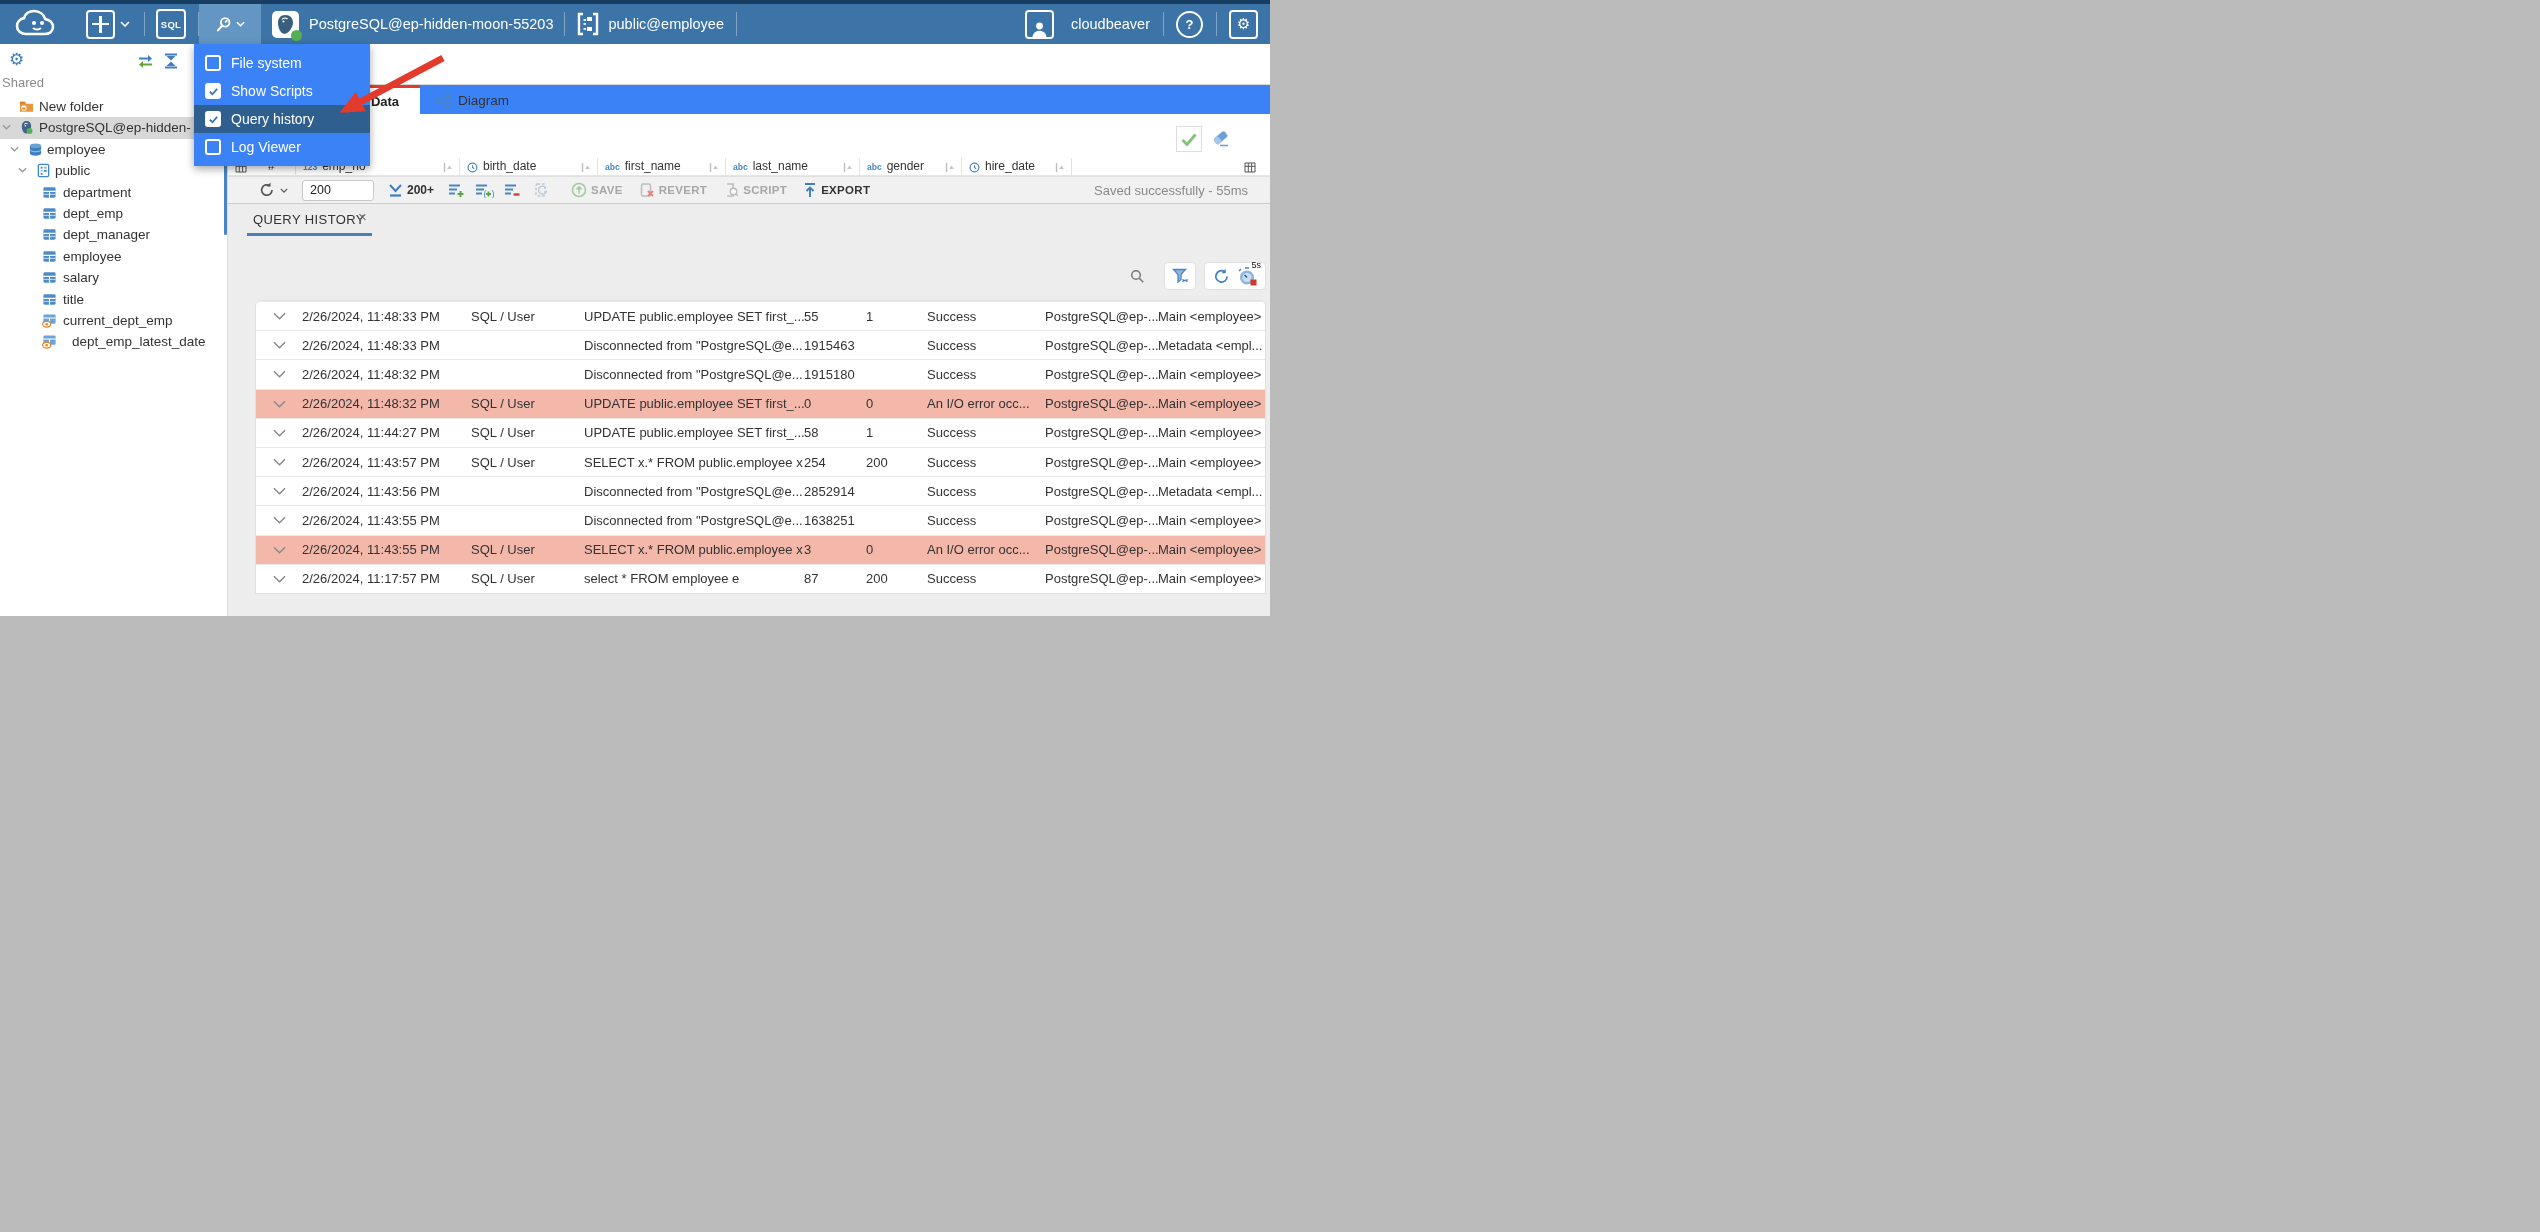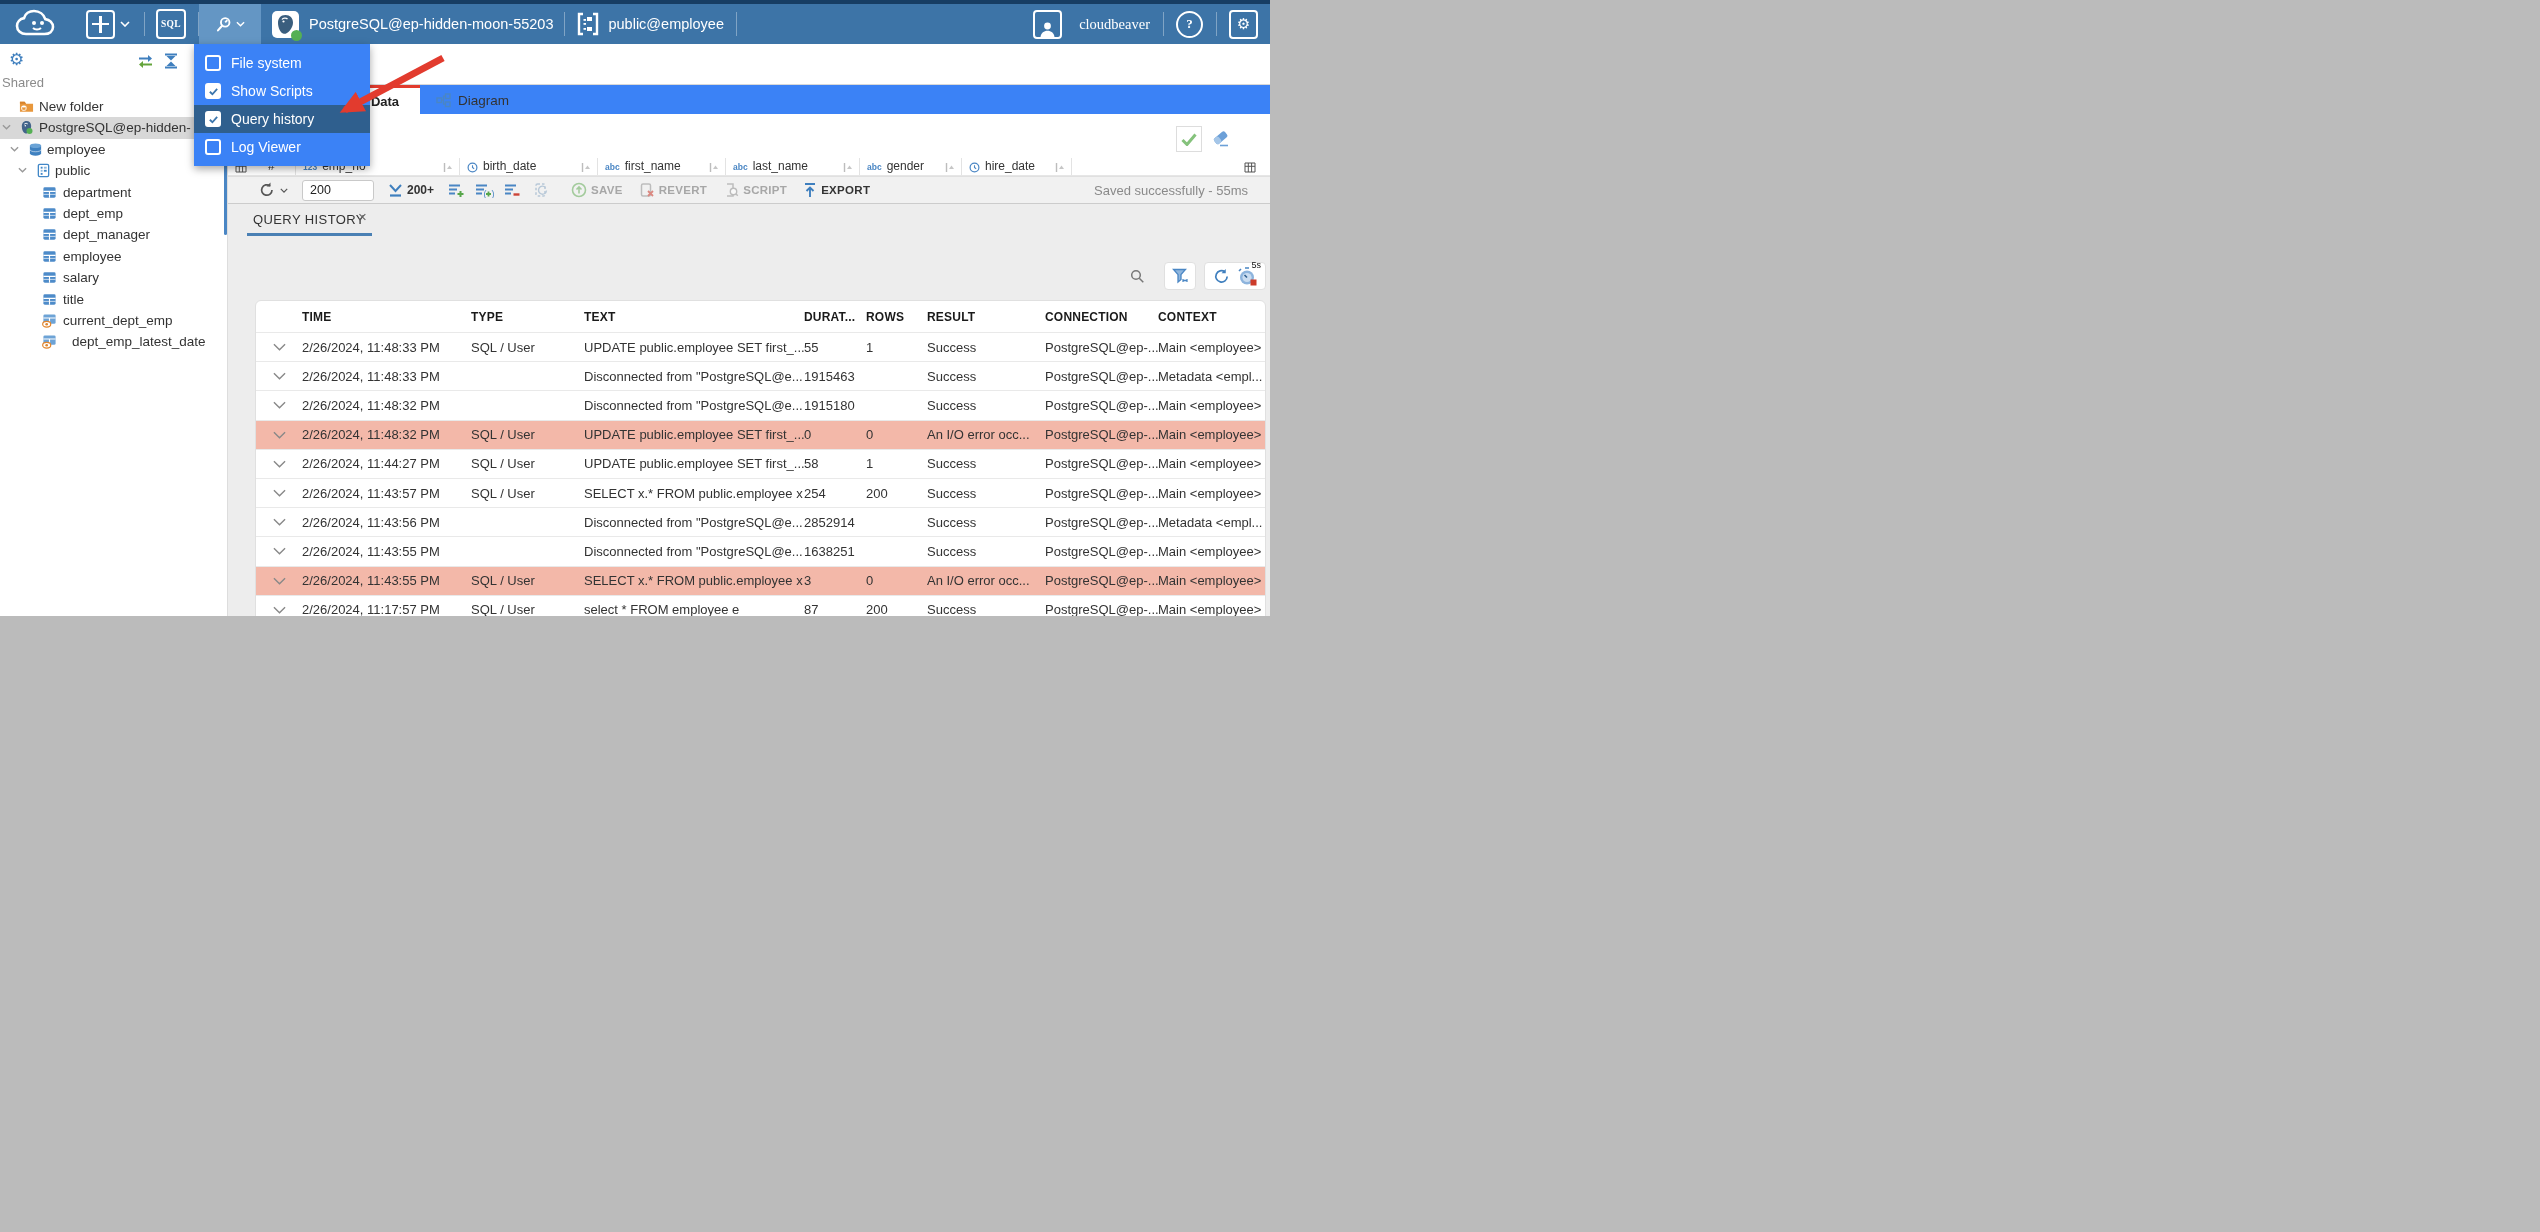--- a/index.html
+++ b/index.html
@@ -4,21 +4,21 @@
 <style>
   html,body{margin:0;padding:0;background:#bbb;}
   .app{position:relative;width:1270px;height:616px;background:#fff;overflow:hidden;
        font-family:"Liberation Sans",sans-serif;-webkit-font-smoothing:antialiased;}
   svg{display:block}
   
   .topbar{position:absolute;left:0;top:0;width:100%;height:44px;background:#3d74a7;box-sizing:border-box;
           padding-top:4px;display:flex;align-items:center;z-index:30;}
   .topbar::before{content:"";position:absolute;left:0;top:0;right:0;height:4px;background:#173d63;}
   .tb-sep{width:1px;height:24px;background:rgba(255,255,255,.35);flex:0 0 auto;}
-  .tb-ic{flex:0 0 auto;display:flex;align-items:center;justify-content:center;cursor:pointer;font-family:Liberation Serif, serif;}
+  .tb-ic{flex:0 0 auto;display:flex;align-items:center;justify-content:center;cursor:pointer;}
   .tb-label{color:#fff;font-size:14.5px;white-space:nowrap;}
   .sqlbox{width:26px;height:26px;border:2px solid #fff;border-radius:4px;color:#fff;font-weight:bold;
           font-size:9.5px;display:flex;align-items:center;justify-content:center;letter-spacing:.3px;}
   .plusbox{width:25px;height:25px;border:2px solid #fff;border-radius:4px;position:relative;}
   .plusbox::before,.plusbox::after{content:"";position:absolute;background:#fff;}
   .plusbox::before{left:50%;top:4px;bottom:4px;width:2.5px;margin-left:-1.25px;}
   .plusbox::after{top:50%;left:4px;right:4px;height:2.5px;margin-top:-1.25px;}
   .tools-btn{height:40px;width:62px;background:#6496c4;display:flex;align-items:center;justify-content:center;gap:4px;}
   .pgbox{width:27px;height:27px;background:#fff;border-radius:5px;position:relative;}
   .pgdot{position:absolute;right:-3px;bottom:-3px;width:11px;height:11px;border-radius:50%;background:#55b054;}
@@ -575,31 +575,20 @@
             <path d="M3 2 1 4M7 1h4" stroke="#4a86c4" stroke-width="1.6"></path>
             <circle cx="9" cy="10.5" r="7" fill="#8db4dd"></circle>
             <circle cx="9" cy="10.5" r="4.6" fill="#c9dcf0"></circle>
             <path d="M9 10.5 6.5 8" stroke="#2f5f8e" stroke-width="1.6"></path>
             <rect x="12.5" y="12.5" width="6" height="6" fill="#cc3b2a"></rect>
           </svg>
           <span class="t5">5s</span>
         </span>
       </span>
       <div class="qh-table">
-        <div class="qh-row qh-head" id="qh-head">
-            <div></div>
-            <div class="qh-h qh-cell">TIME</div>
-            <div class="qh-h qh-cell">TYPE</div>
-            <div class="qh-h qh-cell">TEXT</div>
-            <div class="qh-h qh-cell">DURAT...</div>
-            <div class="qh-h qh-cell">ROWS</div>
-            <div class="qh-h qh-cell">RESULT</div>
-            <div class="qh-h qh-cell">CONNECTION</div>
-            <div class="qh-h qh-cell">CONTEXT</div>
-          </div>
         <div id="qh-body">
             <div class="qh-row qh-r">
               <div class="qh-exp">
                 <svg width="13" height="8" viewBox="0 0 14 8">
                   <path d="M1 1l6 6 6-6" stroke="#888" stroke-width="1.5" fill="none"></path>
                 </svg>
               </div>
               <div class="qh-cell">2/26/2024, 11:48:33 PM</div>
               <div class="qh-cell">SQL / User</div>
               <div class="qh-cell">UPDATE public.employee SET first_...</div>

